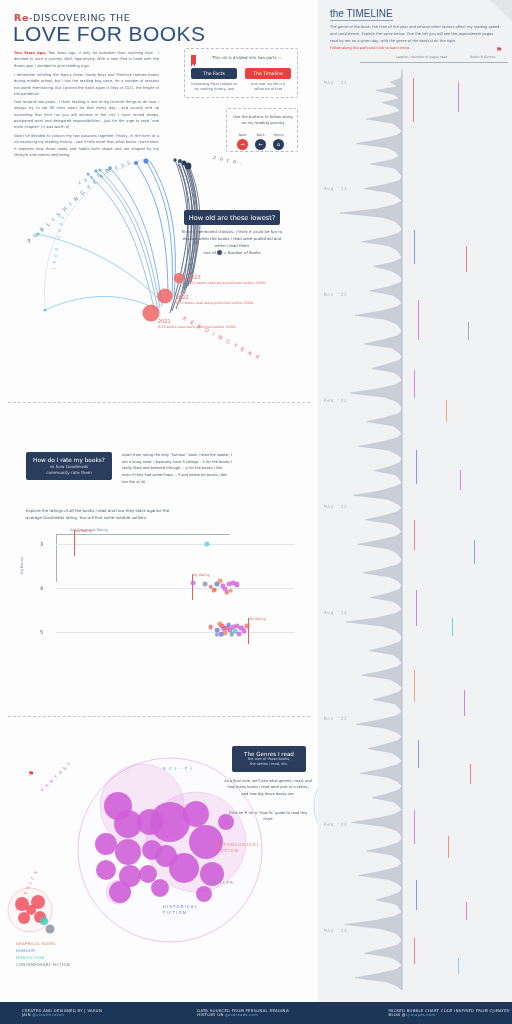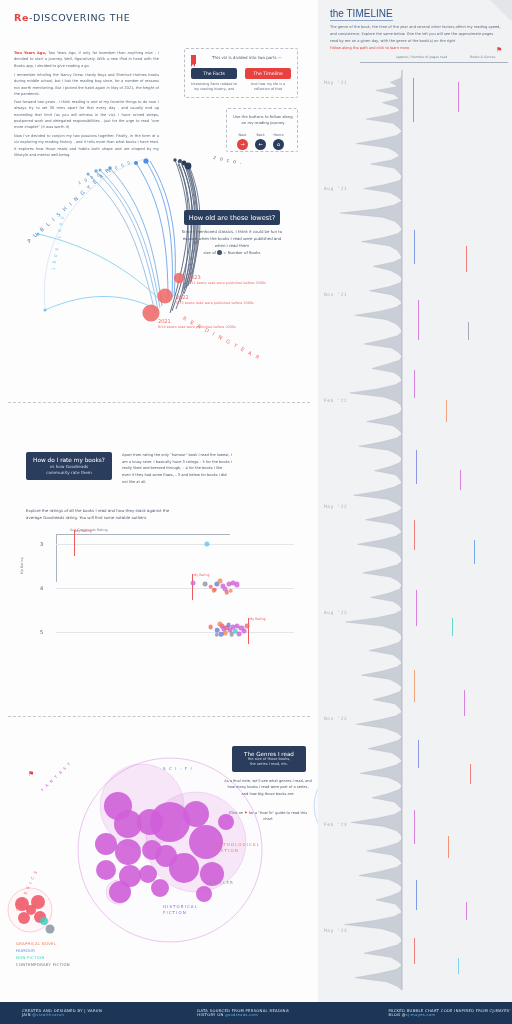--- a/index.html
+++ b/index.html
@@ -129,20 +129,21 @@
 </head>
 <body>
 
 <div id="page">
 
   <div class="left-col">
 
     <div class="kicker">
       <span class="re">Re</span><span>-DISCOVERING THE</span>
     </div>
+    <div class="title">LOVE FOR BOOKS</div>
 
     <div class="intro" style="top:50px">
       <span class="lead">Two Years Ago,</span>
       <span>Two Years Ago, if only for boredom than anything else - I decided to start a journey. Well, figuratively. With a new iPad in hand with the Books app, I decided to give reading a go.</span>
     </div>
     <div class="intro" style="top:72px">I remember inhaling the Nancy Drew, Hardy Boys and Sherlock Holmes books during middle school, but I lost the reading bug since, for a number of reasons not worth mentioning. But I picked the habit again in May of 2021, the height of the pandemic.</div>
     <div class="intro" style="top:99px">Fast forward two years - I think reading is one of my favorite things to do now. I always try to set 30 mins apart for that every day - and usually end up exceeding that limit (as you will witness in the viz). I have ruined sleeps, postponed work and delegated responsibilities - just for the urge to read "one more chapter" (it was worth it)</div>
     <div class="intro" style="top:133px">Now I've decided to conjoin my two passions together. Finally, in the form of a viz exploring my reading history - and it tells more than what books I have read. It explores how those reads and habits both shape and are shaped by my lifestyle and mental well-being.</div>
 
     <div class="card-parts">

